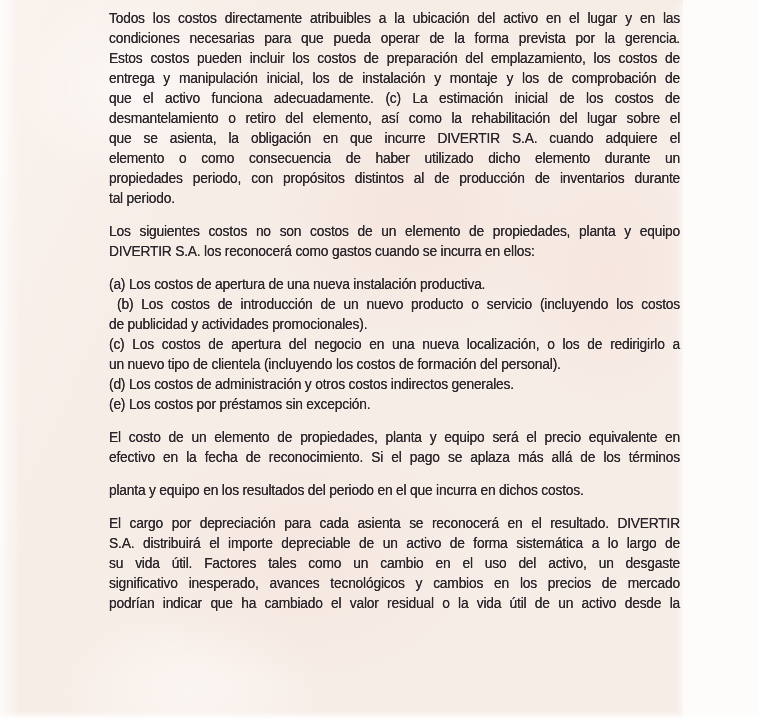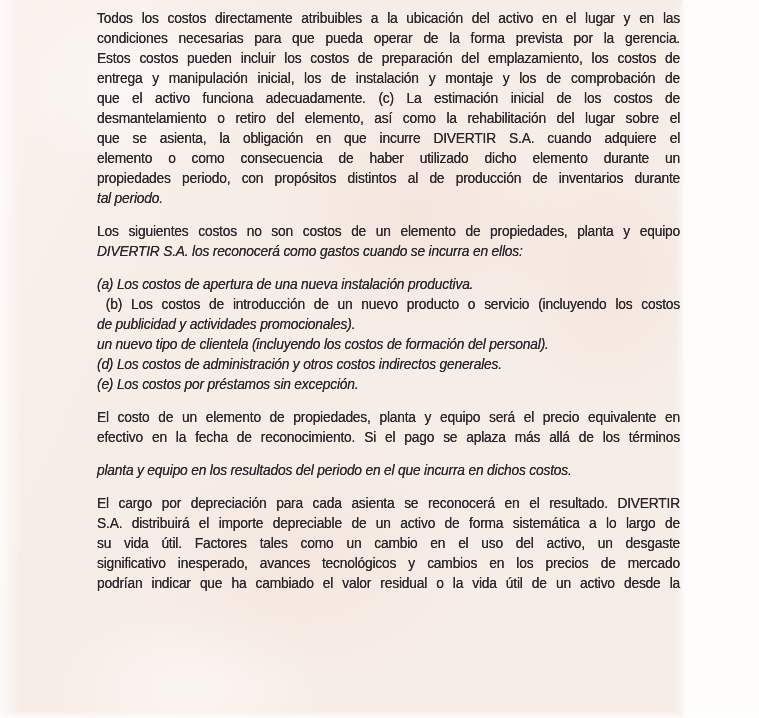--- a/index.html
+++ b/index.html
@@ -60,29 +60,29 @@
     line-height: 20px;
     letter-spacing: -0.2px;
     text-shadow: 0 0 0.6px rgba(41,37,42,0.85);
   }
   .paragraph {
     margin: 0 0 13px 0;
   }
   .line {
     display: block;
     white-space: normal;
+    margin-left: 12px;
   }
   .line.just {
     text-align: justify;
     text-align-last: justify;
   }
   .line.left {
     text-align: right;
     text-align-last: left;
-    font-style: italic;
   }
 </style>
 </head>
 <body style="background: rgb(247, 237, 231);">
 
 <div class="page">
   <div class="paper-texture"></div>
   <div class="edge-left"></div>
   <div class="edge-right"></div>
   <div class="edge-bottom"></div>
@@ -100,20 +100,21 @@
         <span class="line left">tal periodo.</span>
       </p>
       <p class="paragraph">
         <span class="line just">Los siguientes costos no son costos de un elemento de propiedades, planta y equipo</span>
         <span class="line left">DIVERTIR S.A. los reconocerá como gastos cuando se incurra en ellos:</span>
       </p>
       <p class="paragraph">
         <span class="line left">(a) Los costos de apertura de una nueva instalación productiva.</span>
         <span class="line just">&nbsp;(b) Los costos de introducción de un nuevo producto o servicio (incluyendo los costos</span>
         <span class="line left">de publicidad y actividades promocionales).</span>
+        <span class="line just">(c) Los costos de apertura del negocio en una nueva localización, o los de redirigirlo a</span>
         <span class="line left">un nuevo tipo de clientela (incluyendo los costos de formación del personal).</span>
         <span class="line left">(d) Los costos de administración y otros costos indirectos generales.</span>
         <span class="line left">(e) Los costos por préstamos sin excepción.</span>
       </p>
       <p class="paragraph">
         <span class="line just">El costo de un elemento de propiedades, planta y equipo será el precio equivalente en</span>
         <span class="line just">efectivo en la fecha de reconocimiento. Si el pago se aplaza más allá de los términos</span>
       </p>
       <p class="paragraph">
         <span class="line left">planta y equipo en los resultados del periodo en el que incurra en dichos costos.</span>

